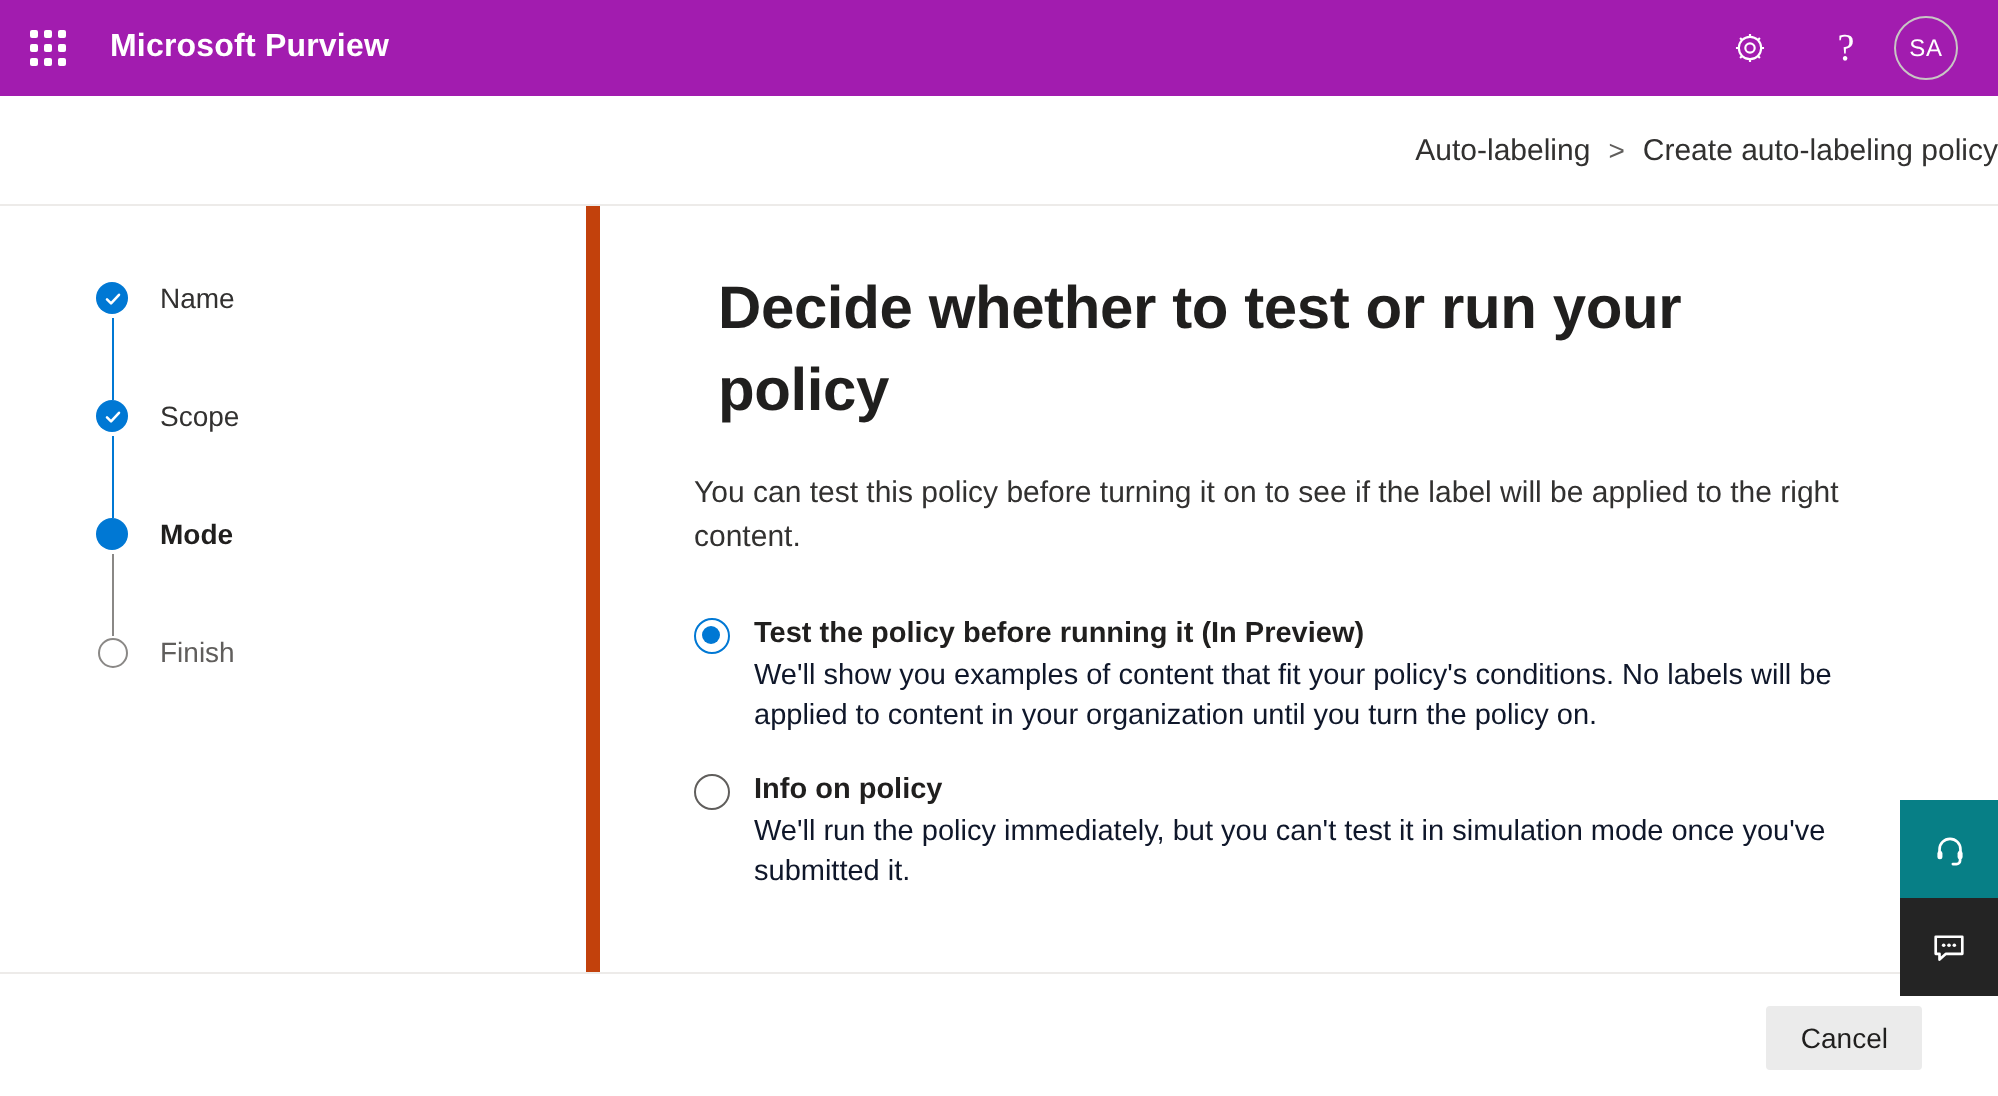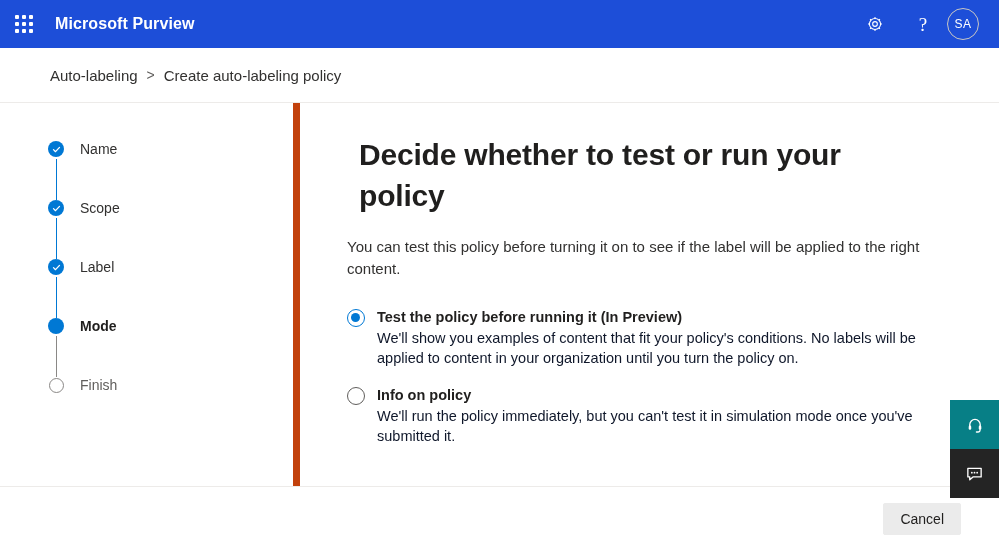--- a/index.html
+++ b/index.html
@@ -14,21 +14,21 @@
     background: #ffffff;
     font-family: "Liberation Sans", sans-serif;
     color: #323130;
     overflow: hidden;
     position: relative;
   }
 
   
   .suite-bar {
     height: 48px;
-    background: #1d4ed8;
+    background: #a21caf;
     display: flex;
     align-items: center;
     padding: 0 12px 0 0;
     position: relative;
   }
   .waffle {
     width: 48px;
     height: 48px;
     display: flex;
     align-items: center;
@@ -98,20 +98,21 @@
   }
 
   
   .breadcrumb-bar {
     height: 55px;
     display: flex;
     align-items: center;
     padding-left: 50px;
     background: #ffffff;
     border-bottom: 1px solid #edebe9;
+    justify-content: flex-end;
   }
   .crumb {
     font-size: 15px;
     color: #323130;
     cursor: pointer;
     white-space: nowrap;
   }
   .crumb.link { color: #323130; }
   .crumb-sep {
     margin: 0 9px;
@@ -385,31 +386,20 @@
         <div class="dot-done">
           <svg width="9" height="9" viewBox="0 0 12 12" fill="none" stroke="#ffffff" stroke-width="1.7" stroke-linecap="round" stroke-linejoin="round">
               <path d="M2 6.2 L4.7 8.9 L10 3.2"></path>
             </svg>
         </div>
         <div class="connector"></div>
       </div>
       <span class="step-label">Scope</span>
     </div>
 
-    <div class="step">
-      <div class="step-marker">
-        <div class="dot-done">
-          <svg width="9" height="9" viewBox="0 0 12 12" fill="none" stroke="#ffffff" stroke-width="1.7" stroke-linecap="round" stroke-linejoin="round">
-              <path d="M2 6.2 L4.7 8.9 L10 3.2"></path>
-            </svg>
-        </div>
-        <div class="connector"></div>
-      </div>
-      <span class="step-label">Label</span>
-    </div>
 
     <div class="step">
       <div class="step-marker">
         <div class="dot-current"></div>
         <div class="connector muted"></div>
       </div>
       <span class="step-label current">Mode</span>
     </div>
 
     <div class="step">

